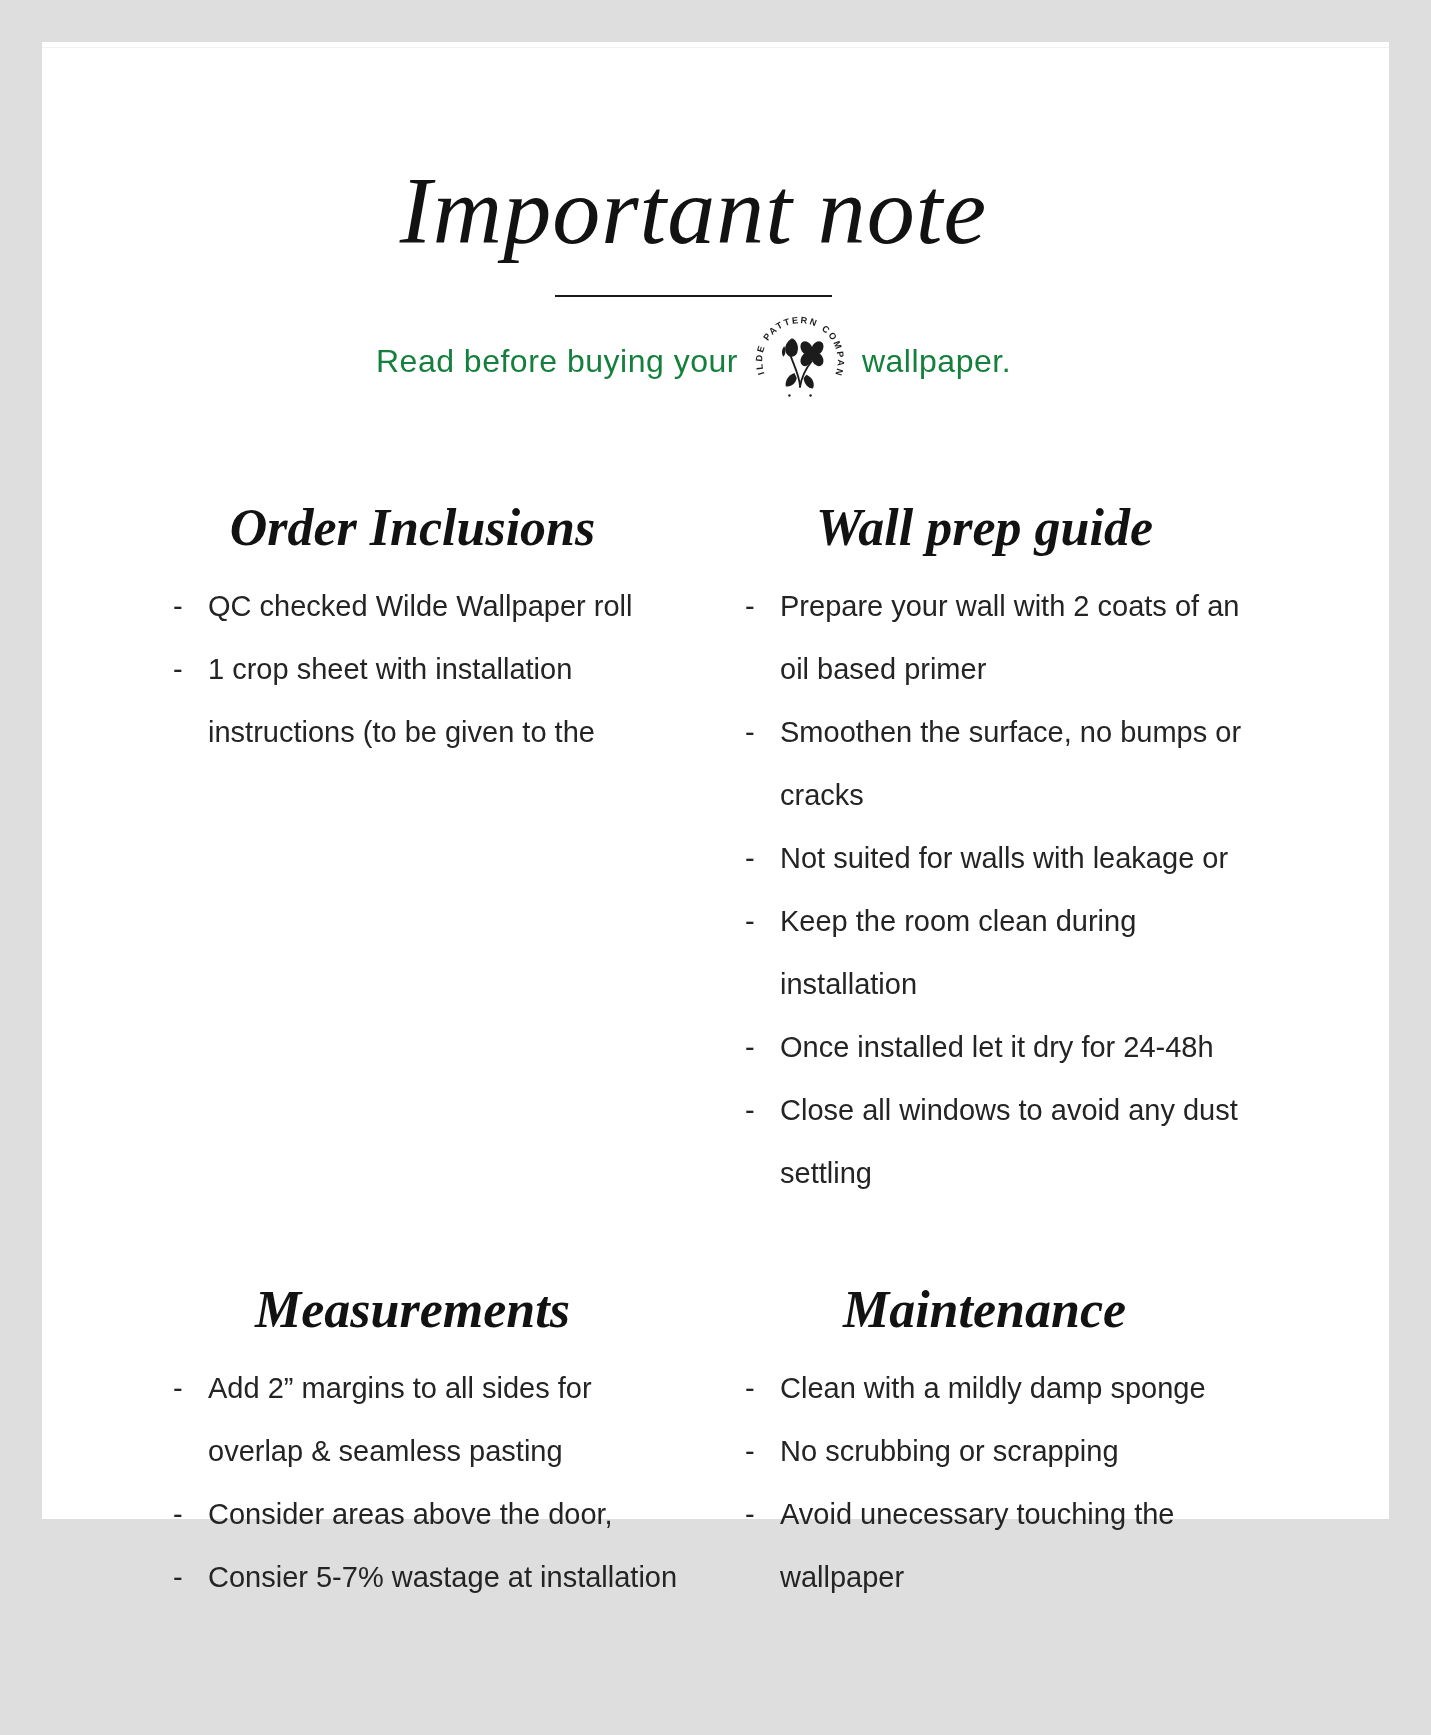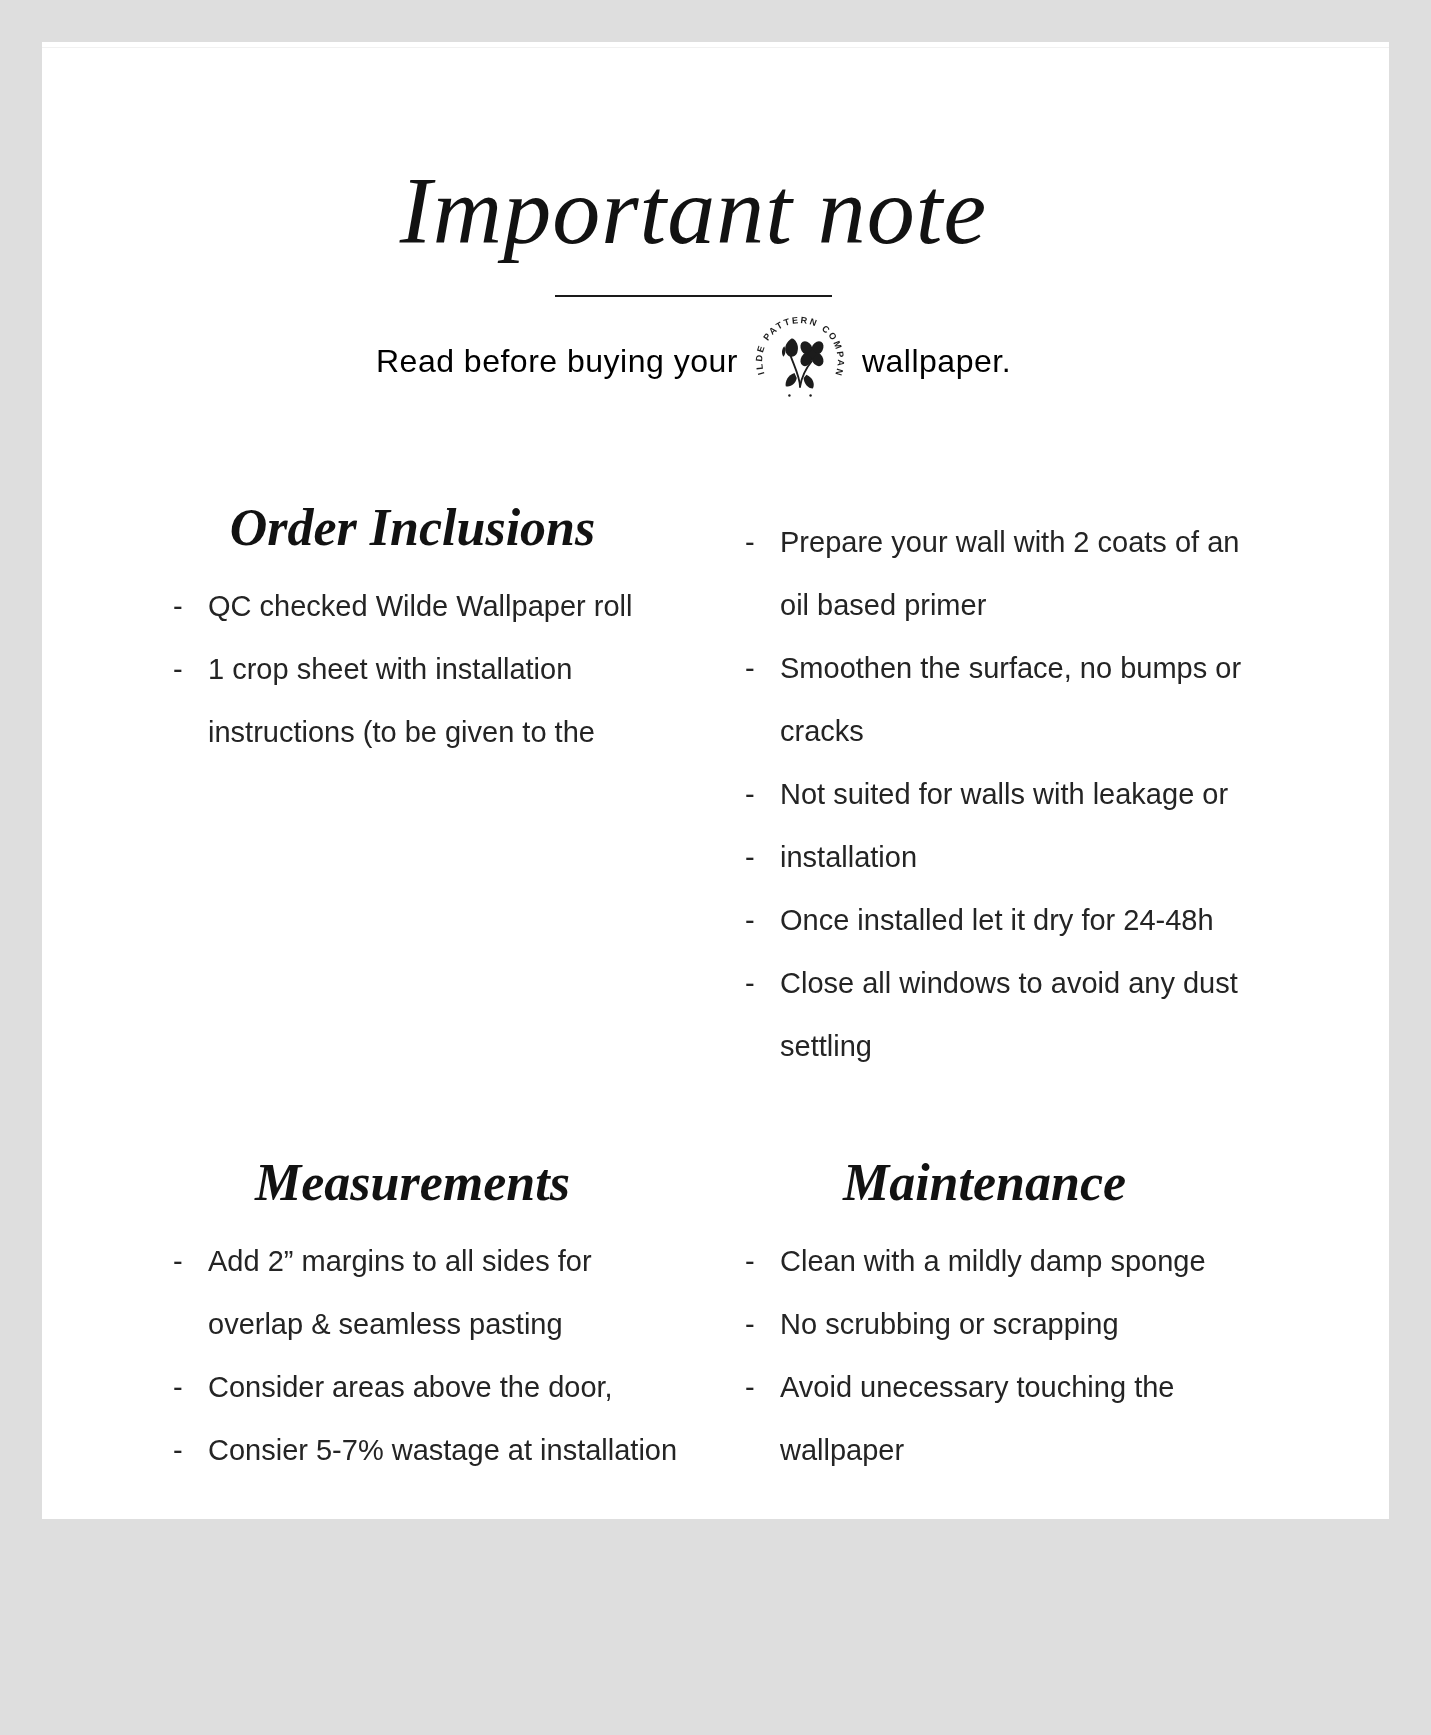--- a/index.html
+++ b/index.html
@@ -41,21 +41,21 @@
     margin:31px auto 0;
   }
   .subtitle-row{
     margin-top:16px;
     display:flex;
     align-items:center;
     justify-content:center;
     gap:16px;
     font-size:32px;
     letter-spacing:0.5px;
-    color:#000000;
+    color:#15803d;
   }
   .logo{width:92px;height:96px;flex:0 0 auto;}
   .logo .ring-text{
     font-family:"Liberation Sans", sans-serif;
     font-size:10px;
     font-weight:700;
     letter-spacing:2.2px;
     fill:#1c1c1c;
   }
   .logo .motif{fill:#1c1c1c;}
@@ -135,25 +135,26 @@
   <div class="columns">
     <section class="col">
       <h2 class="sec-heading">Order Inclusions</h2>
       <ul class="items">
           <li class="item"><span class="dash">-</span><span class="item-text"><span class="line">QC checked Wilde Wallpaper roll</span></span></li>
           <li class="item"><span class="dash">-</span><span class="item-text"><span class="line">1 crop sheet with installation</span><span class="line">instructions (to be given to the</span></span></li>
         </ul>
     </section>
 
     <section class="col">
+      <h2 class="sec-heading">Wall prep guide</h2>
       <ul class="items">
           <li class="item"><span class="dash">-</span><span class="item-text"><span class="line">Prepare your wall with 2 coats of an</span><span class="line">oil based primer</span></span></li>
           <li class="item"><span class="dash">-</span><span class="item-text"><span class="line">Smoothen the surface, no bumps or</span><span class="line">cracks</span></span></li>
           <li class="item"><span class="dash">-</span><span class="item-text"><span class="line">Not suited for walls with leakage or</span></span></li>
-          <li class="item"><span class="dash">-</span><span class="item-text"><span class="line">installation</span></span></li>
+          <li class="item"><span class="dash">-</span><span class="item-text"><span class="line">Keep the room clean during</span><span class="line">installation</span></span></li>
           <li class="item"><span class="dash">-</span><span class="item-text"><span class="line">Once installed let it dry for 24-48h</span></span></li>
           <li class="item"><span class="dash">-</span><span class="item-text"><span class="line">Close all windows to avoid any dust</span><span class="line">settling</span></span></li>
         </ul>
     </section>
 
     <section class="col">
       <h2 class="sec-heading">Measurements</h2>
       <ul class="items">
           <li class="item"><span class="dash">-</span><span class="item-text"><span class="line">Add 2” margins to all sides for</span><span class="line">overlap &amp; seamless pasting</span></span></li>
           <li class="item"><span class="dash">-</span><span class="item-text"><span class="line">Consider areas above the door,</span></span></li>

